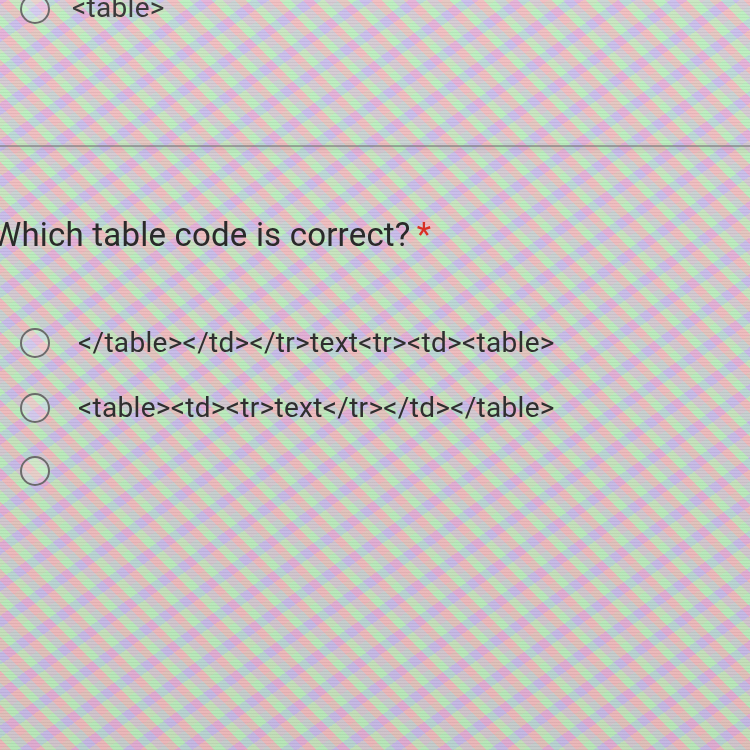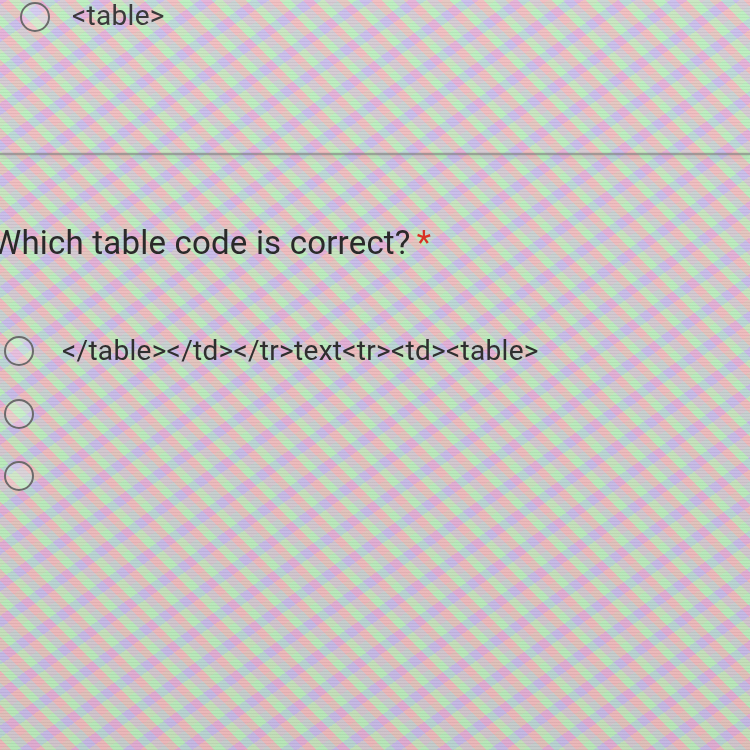--- a/index.html
+++ b/index.html
@@ -18,21 +18,20 @@
       repeating-linear-gradient(45deg, rgba(255,100,180,0.25) 0 8px, rgba(100,255,180,0.25) 8px 16px, rgba(150,150,255,0.25) 16px 24px),
       repeating-linear-gradient(-35deg, rgba(180,255,100,0.2) 0 10px, rgba(255,200,100,0.2) 10px 20px, rgba(180,120,255,0.2) 20px 30px),
       repeating-linear-gradient(0deg, rgba(0,0,0,0.08) 0 1px, transparent 1px 3px),
       linear-gradient(180deg, #e8e5e0, #dcd6d0);
     filter: blur(0.3px);
     z-index: 0;
   }
   .content {
     position: relative;
     z-index: 1;
-    margin-top: 8px;
   }
   .top-fragment {
     padding: 0 0 0 20px;
     display: flex;
     align-items: center;
     gap: 22px;
     height: 40px;
   }
   .radio {
     width: 30px;
@@ -66,21 +65,21 @@
     color: #2a2a2a;
     letter-spacing: 0.2px;
     margin-left: -8px;
   }
   .required {
     color: #d93025;
     margin-left: 6px;
   }
   .options {
     margin-top: 72px;
-    padding-left: 4px;
+    padding-left: 20px;
     display: flex;
     flex-direction: column;
     gap: 32px;
     text-align: right;
   }
   .option-row {
     display: flex;
     align-items: center;
     gap: 28px;
   }
@@ -112,20 +111,21 @@
 
     <div class="options">
 
       <div class="option-row">
         <span class="radio"></span>
         <span class="option-label">&lt;/table&gt;&lt;/td&gt;&lt;/tr&gt;text&lt;tr&gt;&lt;td&gt;&lt;table&gt;</span>
       </div>
 
       <div class="option-row">
         <span class="radio"></span>
+        <span class="option-label">&lt;table&gt;&lt;td&gt;&lt;tr&gt;text&lt;/tr&gt;&lt;/td&gt;&lt;/table&gt;</span>
       </div>
 
       <div class="option-row">
         <span class="radio"></span>
       </div>
 
 
     </div>
   </div>
 

